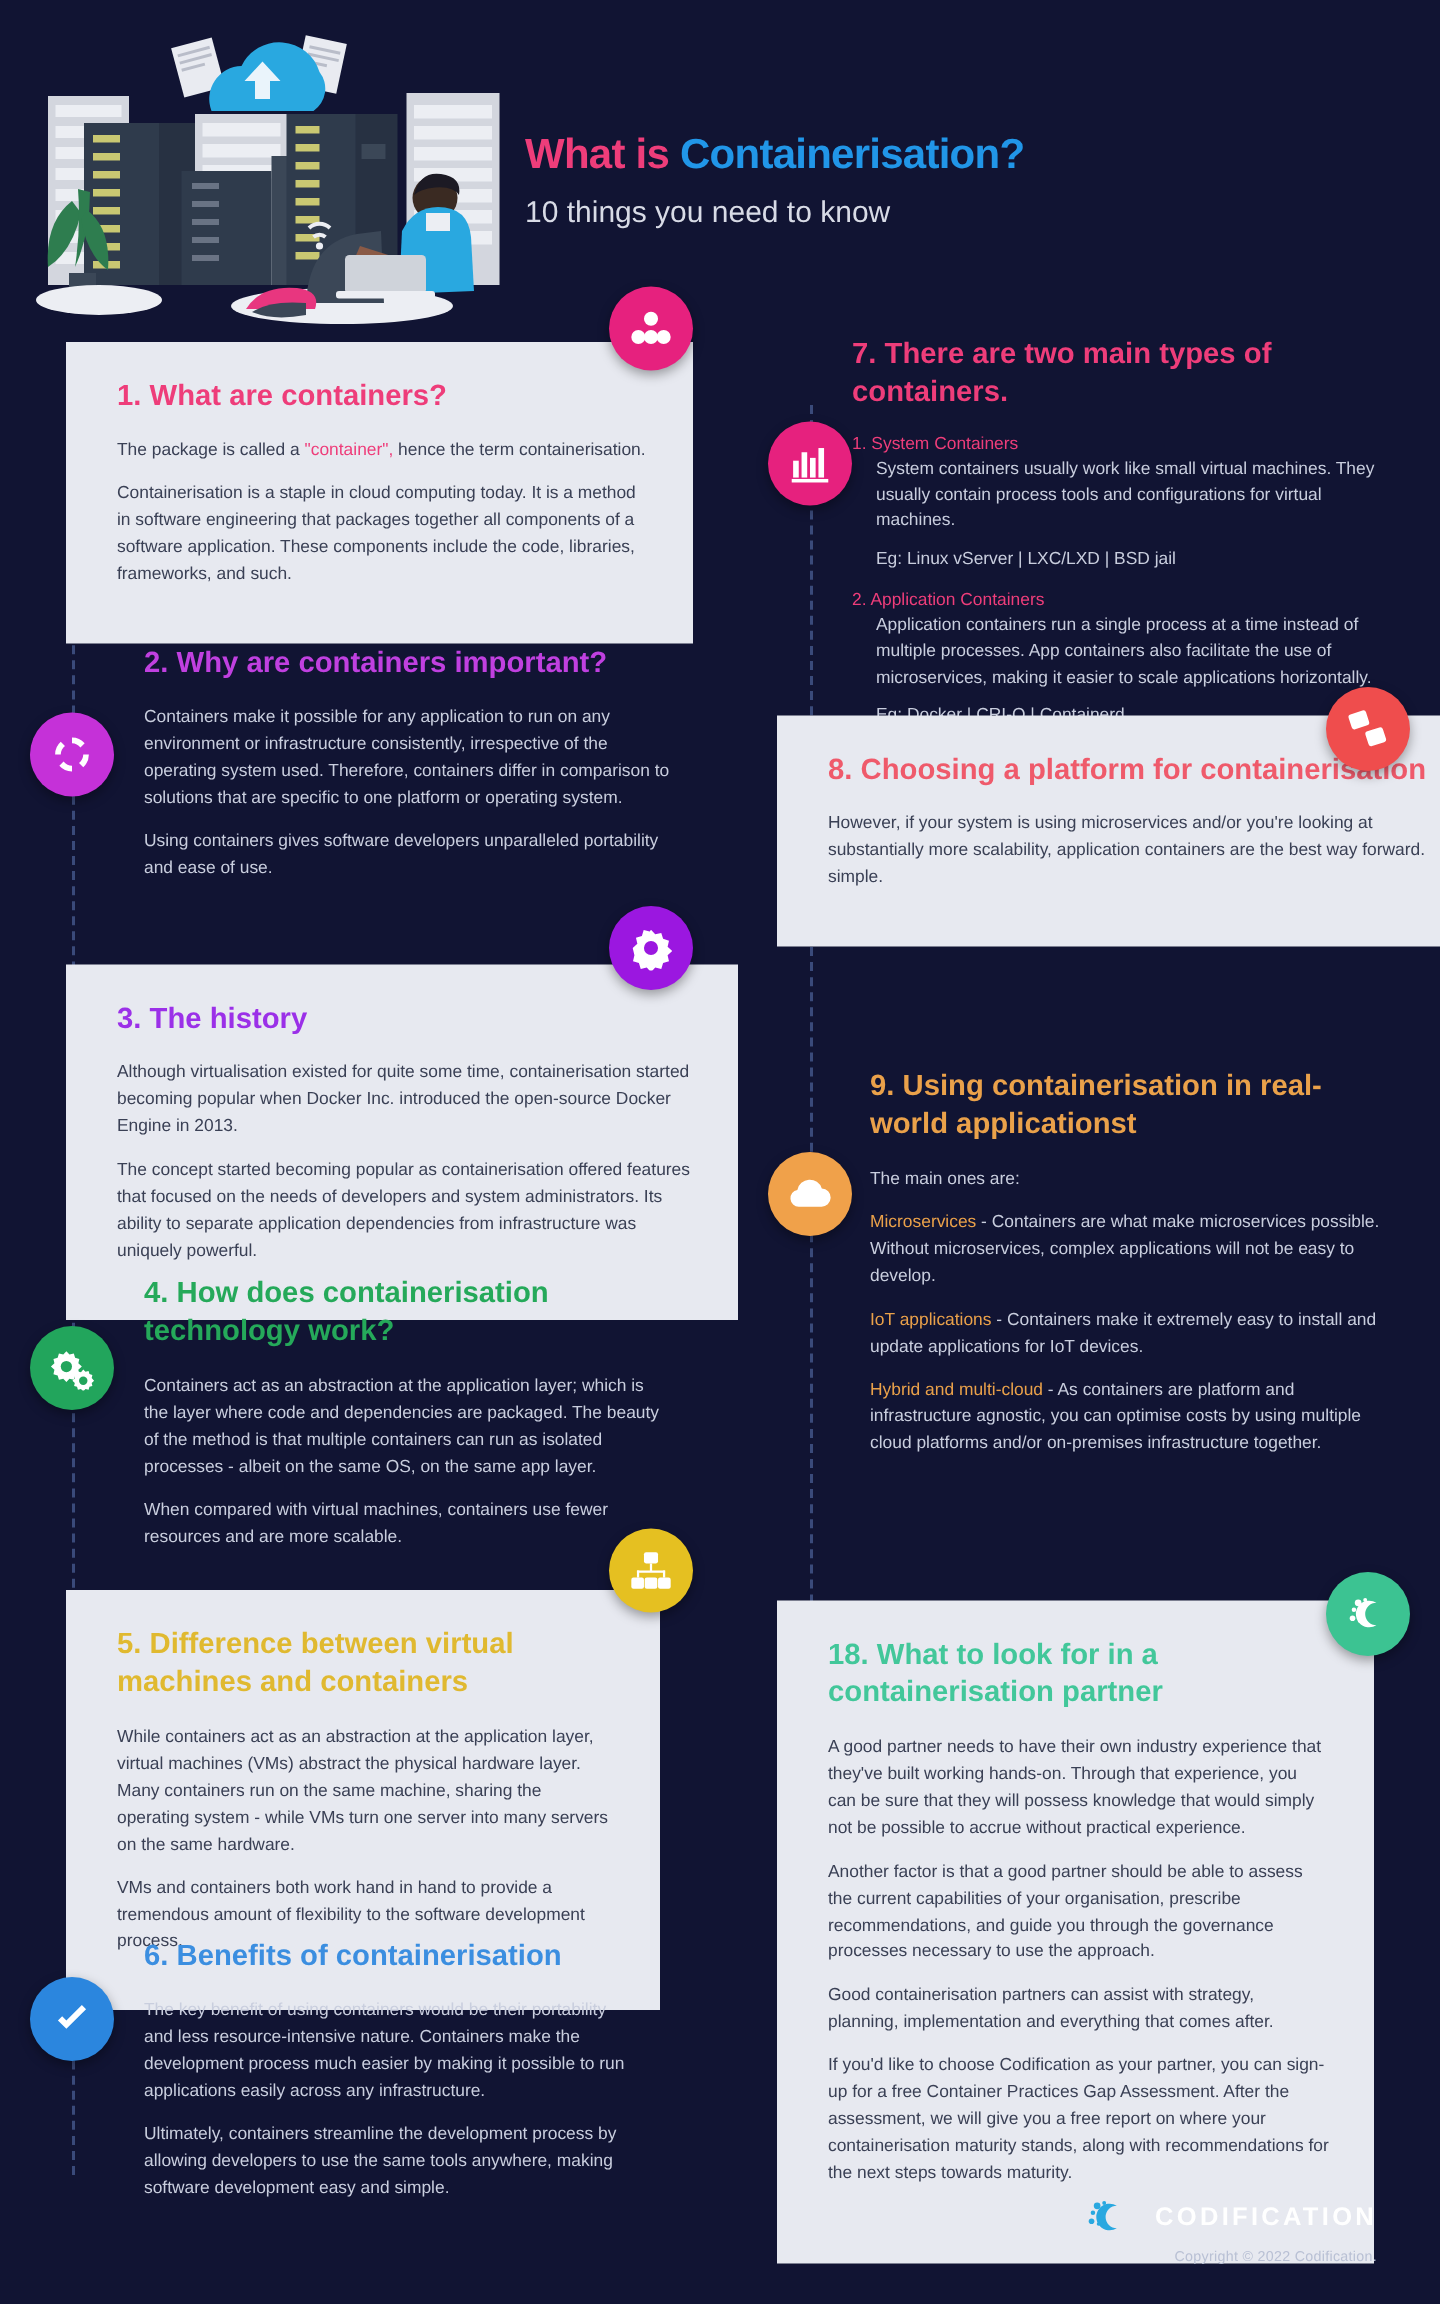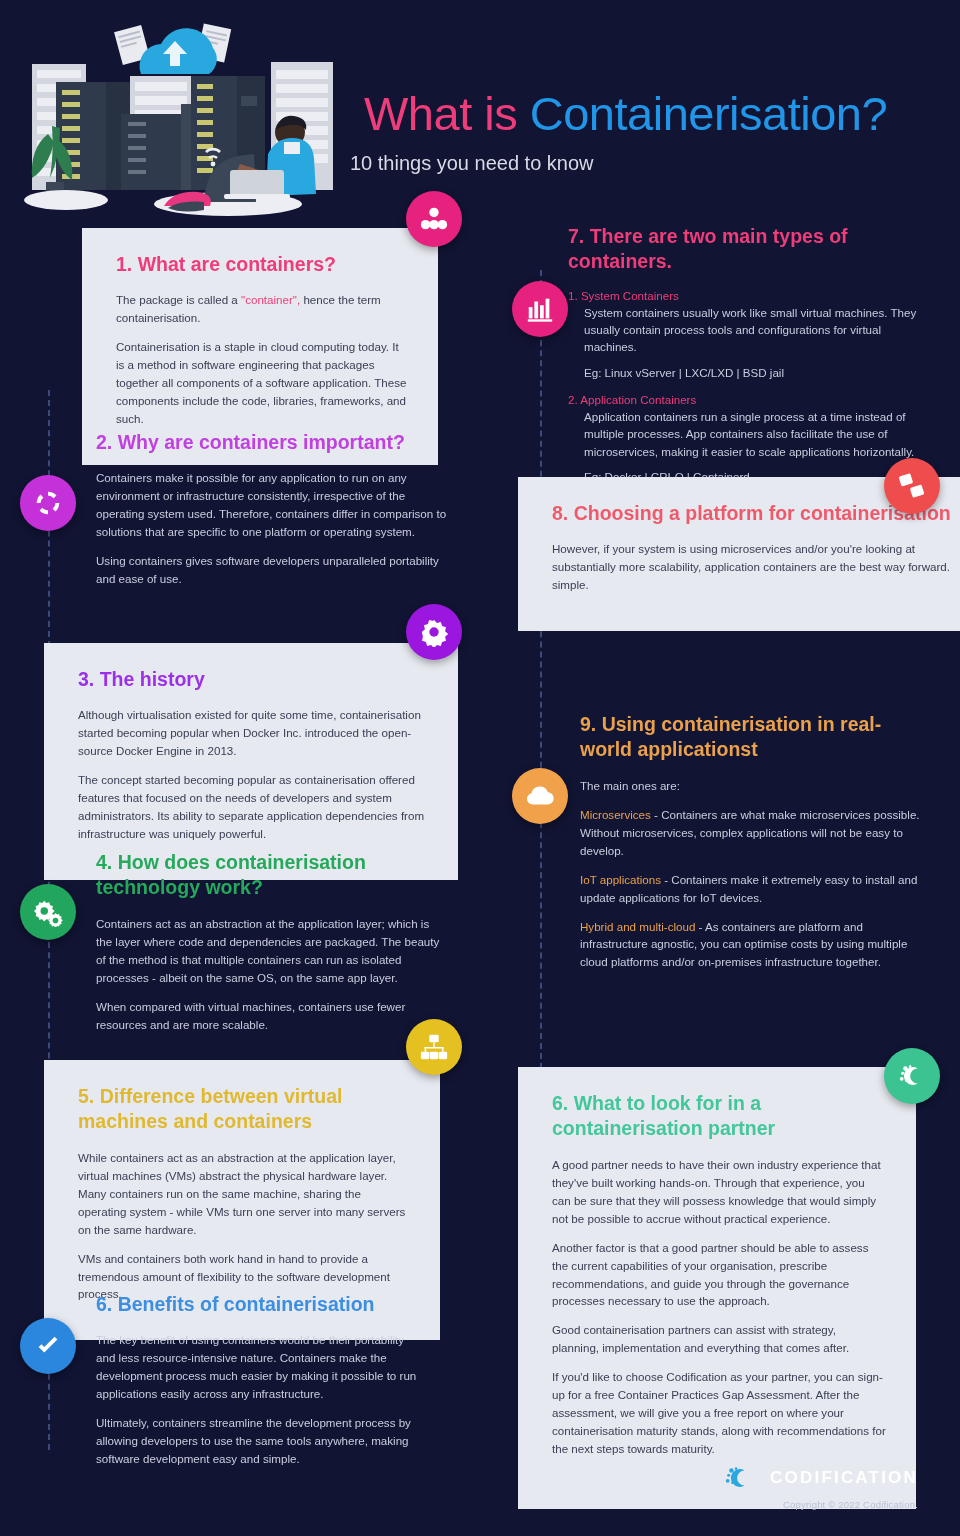--- a/index.html
+++ b/index.html
@@ -16,21 +16,21 @@
     position: absolute; width: 0; border-left: 2px dashed #3a4a7a;
   }
   .timeline-left  { left: 48px;  top: 390px; height: 1060px; }
   .timeline-right { left: 540px; top: 270px; height: 1060px; }
 
   
   .hero { position: absolute; left: 18px; top: 14px; width: 330px; height: 212px; }
   .hero svg { display:block; }
 
   .title-wrap { position: absolute; left: 350px; top: 88px; width: 560px; }
-  .title { font-size: 47px; font-weight: normal; letter-spacing: -0.5px; line-height: 1.1; margin-left: 14px; }
+  .title { font-size: 28px; font-weight: bold; letter-spacing: -0.5px; line-height: 1.1; }
   .title .pink { color: #ee3d7a; }
   .title .blue { color: #2196e8; }
   .subtitle { color: #d8dbe6; font-size: 20px; margin-top: 12px; font-weight: 300;}
 
   
   .card {
     position: absolute;
     background: #e7e9f0;
     padding: 24px 30px 26px 34px;
   }
@@ -179,21 +179,21 @@
     </svg>
   </div>
 
   <div class="title-wrap">
     <div class="title">
       <span class="pink">What is </span><span class="blue">Containerisation?</span>
     </div>
     <div class="subtitle">10 things you need to know</div>
   </div>
 
-  <div class="card" style="left:44px; top:228px; width:356px;margin-left:38px;">
+  <div class="card" style="left:44px; top:228px; width:418px;">
     <h2 class="hl-pink">1. What are containers?</h2>
     <p><span>The package is called a </span><span class="hl-pink">"container",</span><span> hence the term containerisation.</span></p>
     <p>Containerisation is a staple in cloud computing today. It is a method in software engineering that packages together all components of a software application. These components include the code, libraries, frameworks, and such.</p>
   </div>
   <div class="badge" style="left:406px; top:191px; background:#e6217e;">
     <svg viewBox="0 0 32 32">
         <circle cx="16" cy="9" r="5"></circle>
         <circle cx="7" cy="22" r="5"></circle>
         <circle cx="16" cy="22" r="5"></circle>
         <circle cx="25" cy="22" r="5"></circle>
@@ -207,21 +207,21 @@
   </div>
   <div class="badge" style="left:20px; top:475px; background:#c531d8;">
     <svg viewBox="0 0 32 32">
         <path d="M16 4a12 12 0 0 1 9 4l-3 3a8 8 0 0 0-6-3z"></path>
         <path d="M28 16a12 12 0 0 1-4 9l-3-3a8 8 0 0 0 3-6z"></path>
         <path d="M16 28a12 12 0 0 1-9-4l3-3a8 8 0 0 0 6 3z"></path>
         <path d="M4 16a12 12 0 0 1 4-9l3 3a8 8 0 0 0-3 6z"></path>
       </svg>
   </div>
 
-  <div class="card" style="left:44px; top:643px; width:414px;">
+  <div class="card" style="left:44px; top:643px; width:448px;">
     <h2 class="hl-violet">3. The history</h2>
     <p>Although virtualisation existed for quite some time, containerisation started becoming popular when Docker Inc. introduced the open-source Docker Engine in 2013.</p>
     <p>The concept started becoming popular as containerisation offered features that focused on the needs of developers and system administrators. Its ability to separate application dependencies from infrastructure was uniquely powerful.</p>
   </div>
   <div class="badge" style="left:406px; top:604px; background:#9b17e0;">
     <svg viewBox="0 0 32 32">
         <path d="M16 3l3 3.3 4.3-1 1.3 4.2 4.2 1.3-1 4.3 3.3 3-3.3 3 1 4.3-4.2 1.3-1.3 4.2-4.3-1-3 3.3-3-3.3-4.3 1-1.3-4.2-4.2-1.3 1-4.3L3 16l3.3-3-1-4.3 4.2-1.3 1.3-4.2 4.3 1z"></path>
         <circle cx="16" cy="16" r="5" fill="#9b17e0"></circle>
       </svg>
   </div>
@@ -307,21 +307,21 @@
     <p><span class="hl-orange">IoT applications</span><span> - Containers make it extremely easy to install and update applications for IoT devices.</span></p>
     <p><span class="hl-orange">Hybrid and multi-cloud</span><span> - As containers are platform and infrastructure agnostic, you can optimise costs by using multiple cloud platforms and/or on-premises infrastructure together.</span></p>
   </div>
   <div class="badge" style="left:512px; top:768px; background:#f0a14a;">
     <svg viewBox="0 0 32 32">
         <path d="M8 25a6 6 0 0 1-1-11.9A9 9 0 0 1 24.4 12 6.5 6.5 0 0 1 24 25z"></path>
       </svg>
   </div>
 
   <div class="card" style="left:518px; top:1067px; width:398px; padding-bottom:40px;">
-    <h2 class="hl-teal">6. What to look for in a containerisation partner</h2>
+    <h2 class="hl-teal">18. What to look for in a containerisation partner</h2>
     <p>A good partner needs to have their own industry experience that they've built working hands-on. Through that experience, you can be sure that they will possess knowledge that would simply not be possible to accrue without practical experience.</p>
     <p>Another factor is that a good partner should be able to assess the current capabilities of your organisation, prescribe recommendations, and guide you through the governance processes necessary to use the approach.</p>
     <p>Good containerisation partners can assist with strategy, planning, implementation and everything that comes after.</p>
     <p>If you'd like to choose Codification as your partner, you can sign-up for a free Container Practices Gap Assessment. After the assessment, we will give you a free report on where your containerisation maturity stands, along with recommendations for the next steps towards maturity.</p>
   </div>
   <div class="badge" style="left:884px; top:1048px; background:#3cc392;">
     <svg viewBox="0 0 32 32">
       <path d="M22 8a9.5 9.5 0 1 0 0 16 7 7 0 1 1 0-16z"></path>
       <circle cx="9" cy="8" r="2.4"></circle>
         <circle cx="6" cy="13" r="1.6"></circle>

